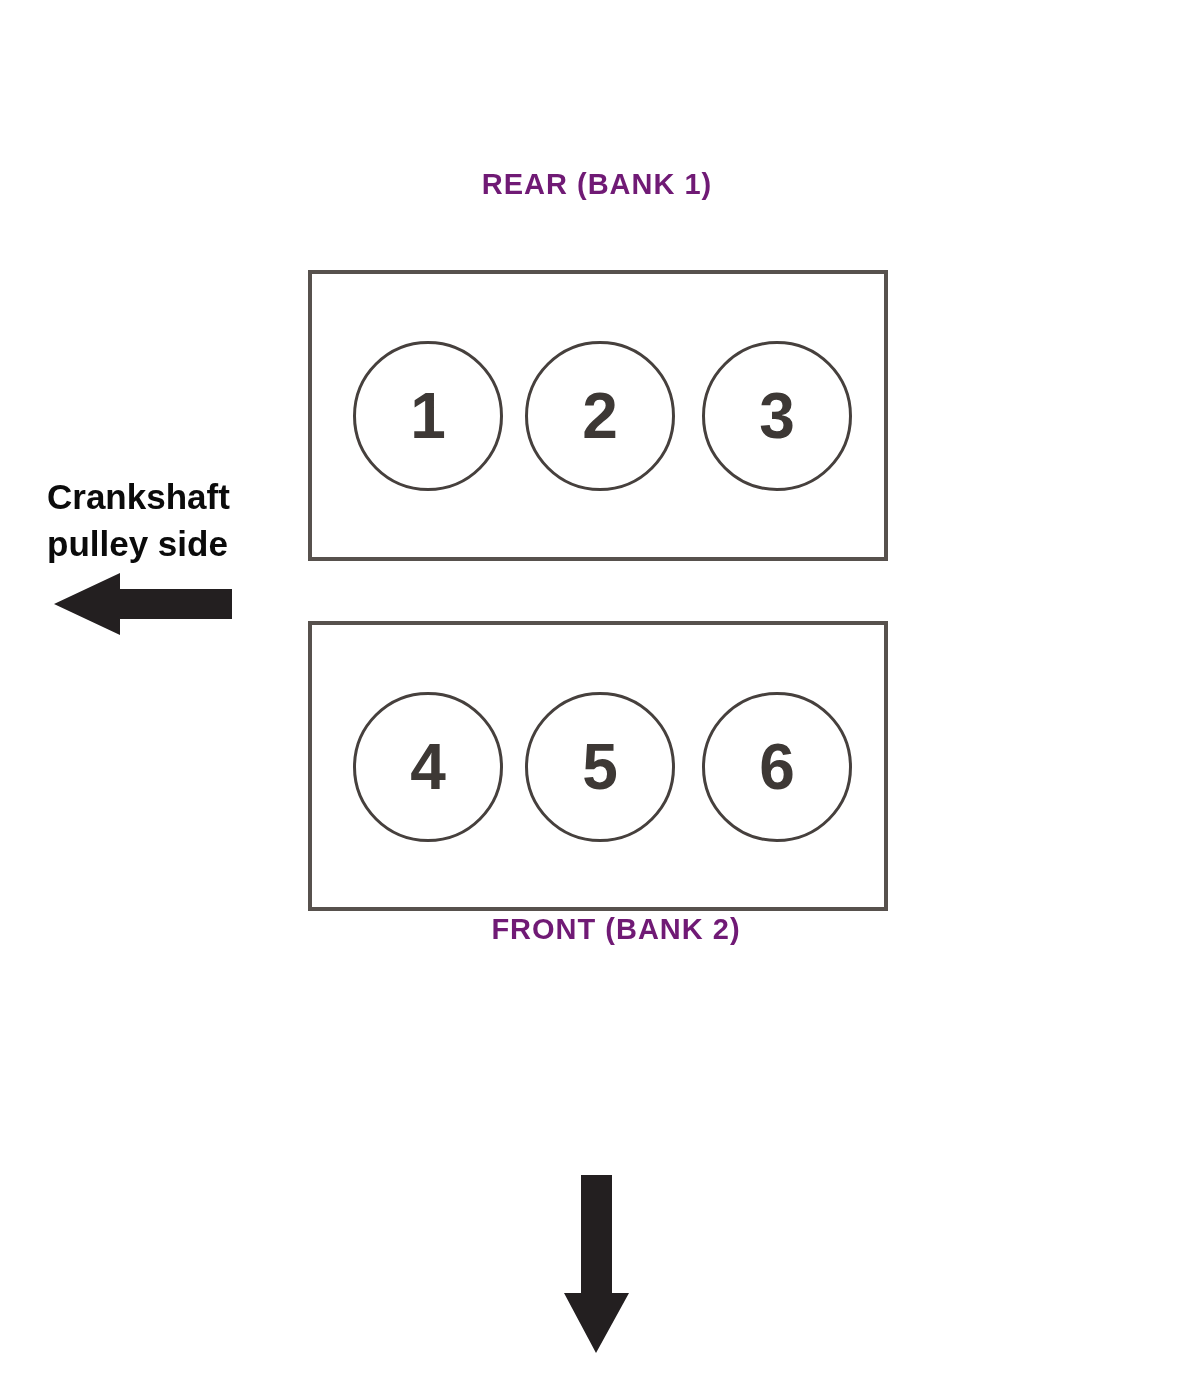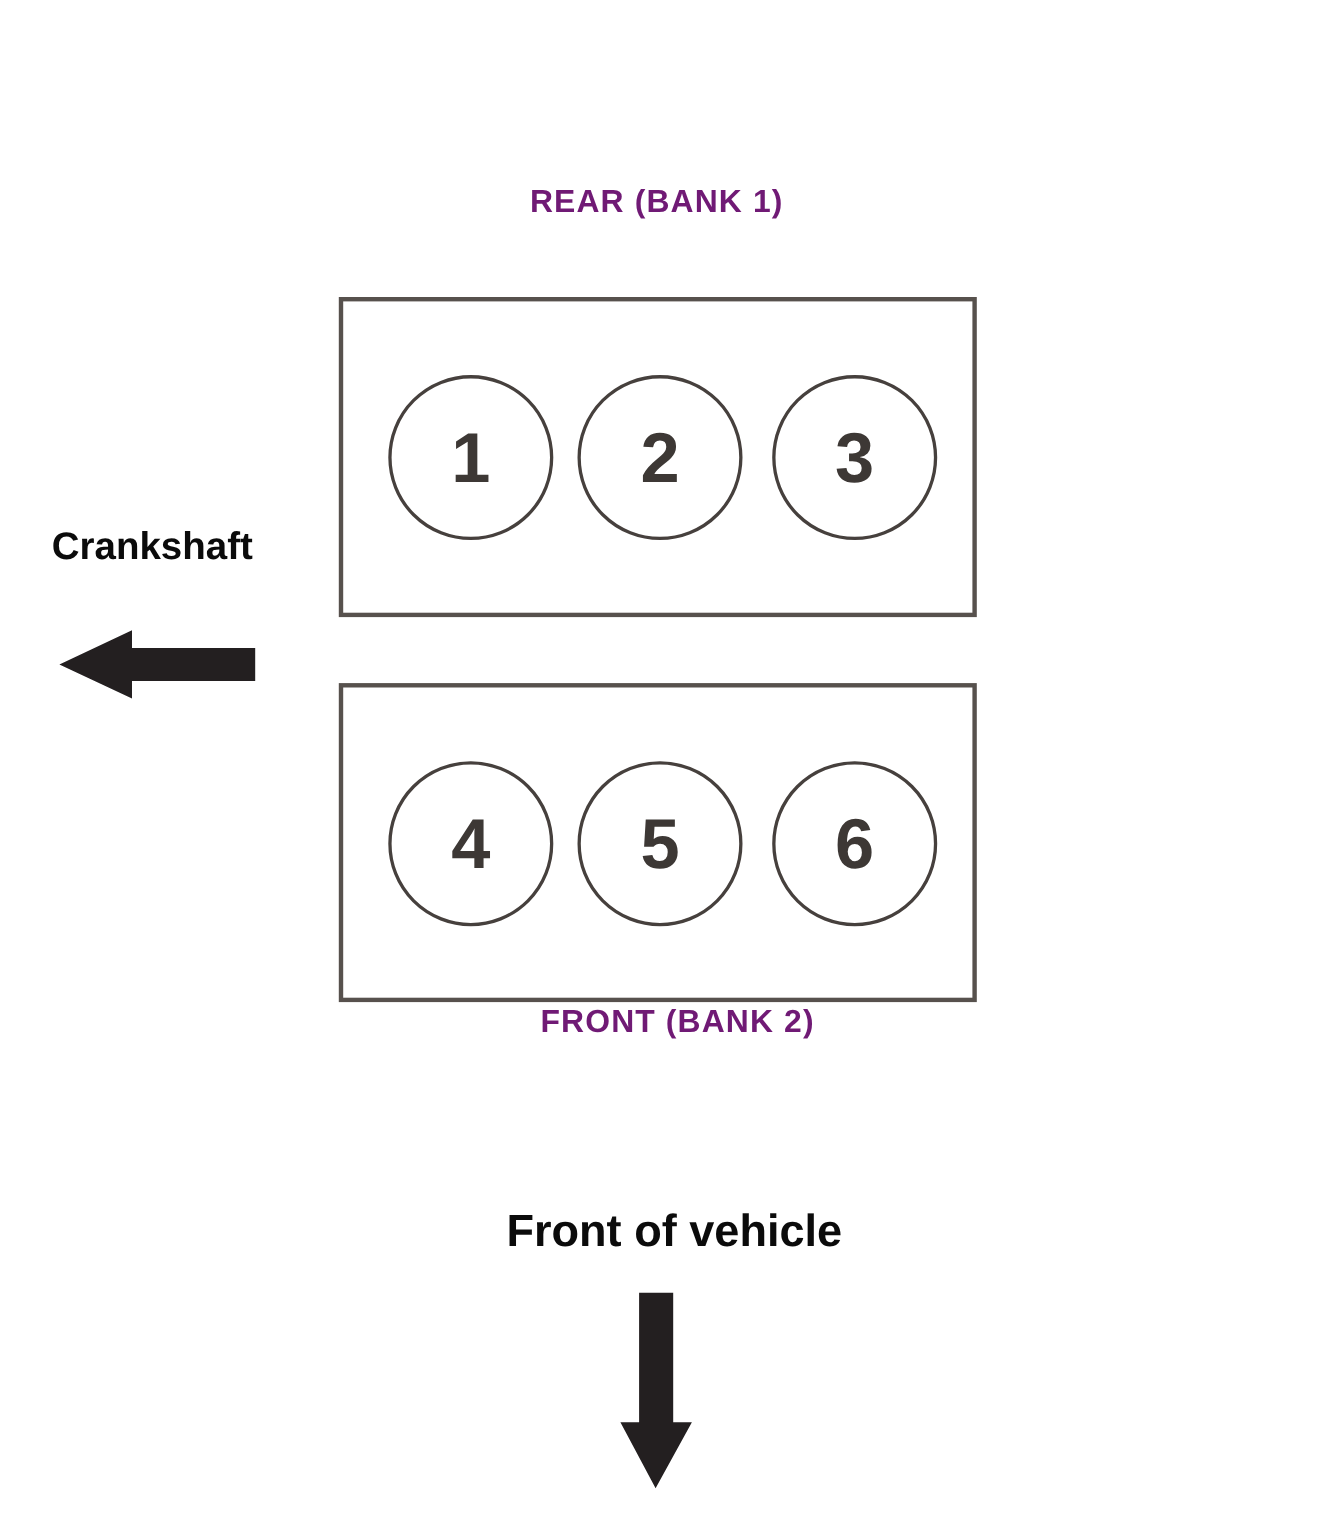--- a/index.html
+++ b/index.html
@@ -108,39 +108,39 @@
   </div>
   <div id="cyl-2" class="cylinder">
     <span class="num">2</span>
   </div>
   <div id="cyl-3" class="cylinder">
     <span class="num">3</span>
   </div>
 
   <div id="crankshaft-label">
     <div>Crankshaft</div>
+    <div>pulley side</div>
   </div>
 
   <svg id="left-arrow" width="185" height="68" viewBox="0 0 185 68" aria-hidden="true">
     <polygon points="4,34 70,3 70,19 182,19 182,49 70,49 70,65" fill="#231f20"></polygon>
   </svg>
 
   <div id="bank2-box" class="bank-box"></div>
 
   <div id="cyl-4" class="cylinder">
     <span class="num">4</span>
   </div>
   <div id="cyl-5" class="cylinder">
     <span class="num">5</span>
   </div>
   <div id="cyl-6" class="cylinder">
     <span class="num">6</span>
   </div>
 
   <div id="front-title" class="bank-title">FRONT (BANK 2)</div>
 
-  <div id="front-of-vehicle-label">Front of vehicle</div>
 
   <svg id="down-arrow" width="72" height="180" viewBox="0 0 72 180" aria-hidden="true">
     <polygon points="21,0 52,0 52,118 69,118 36,178 4,118 21,118" fill="#231f20"></polygon>
   </svg>
 
 </div>
 
 </body></html>

